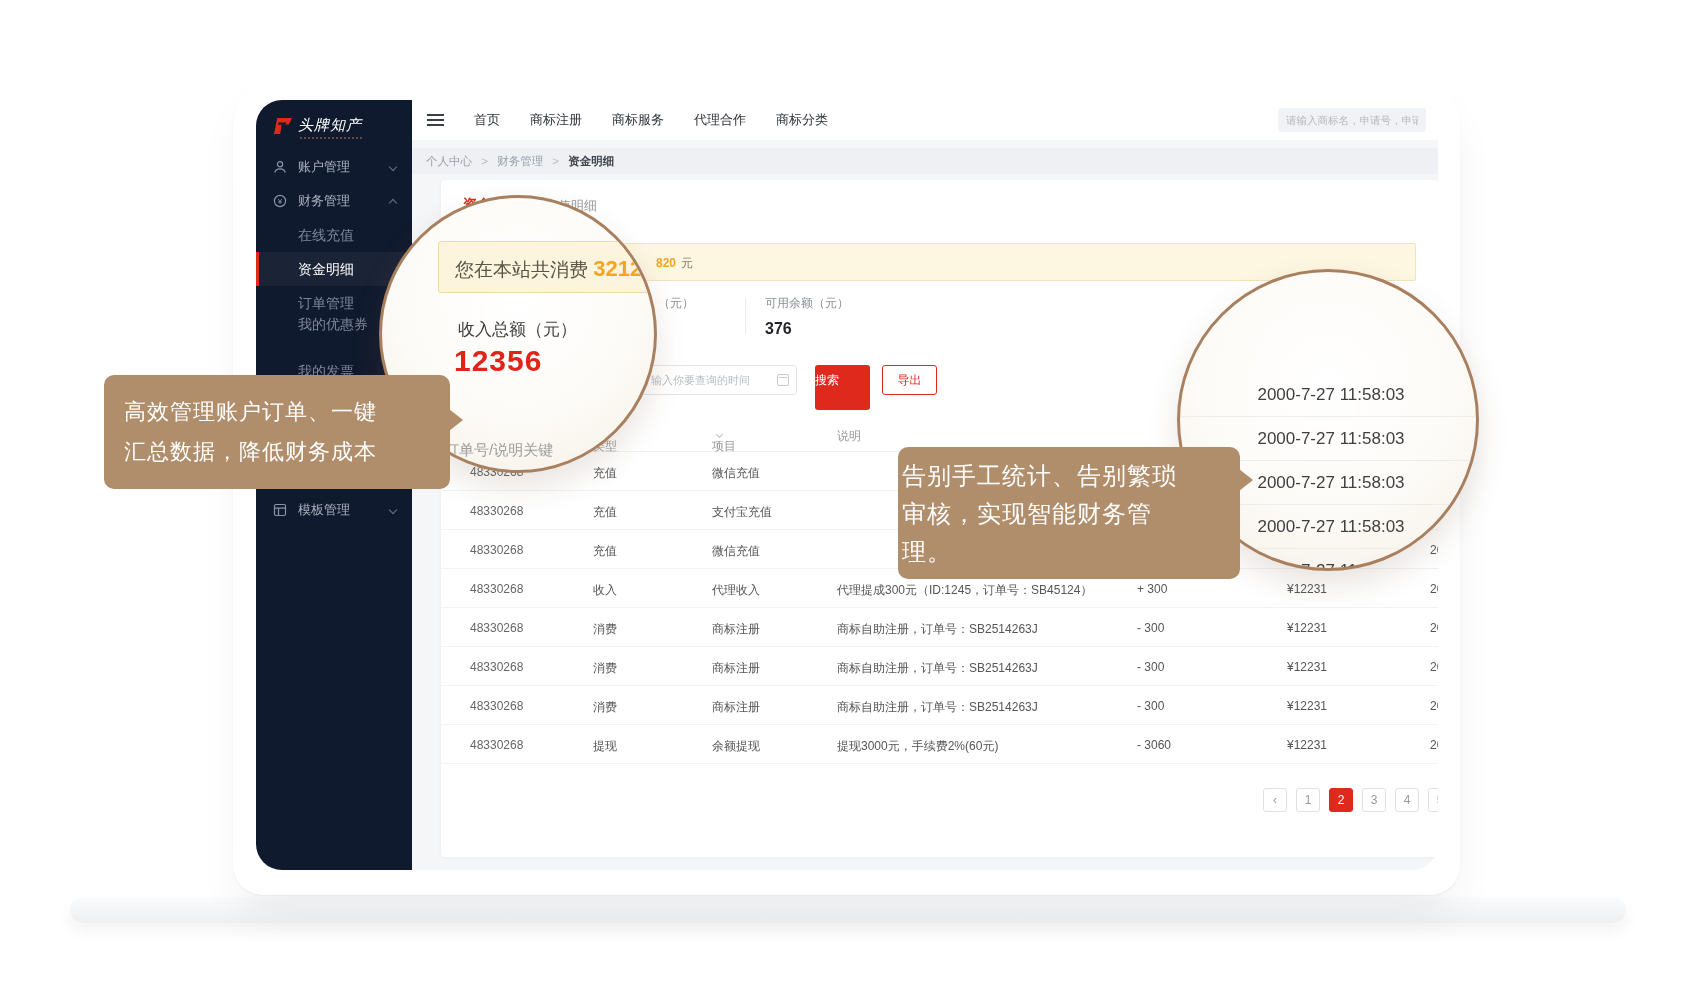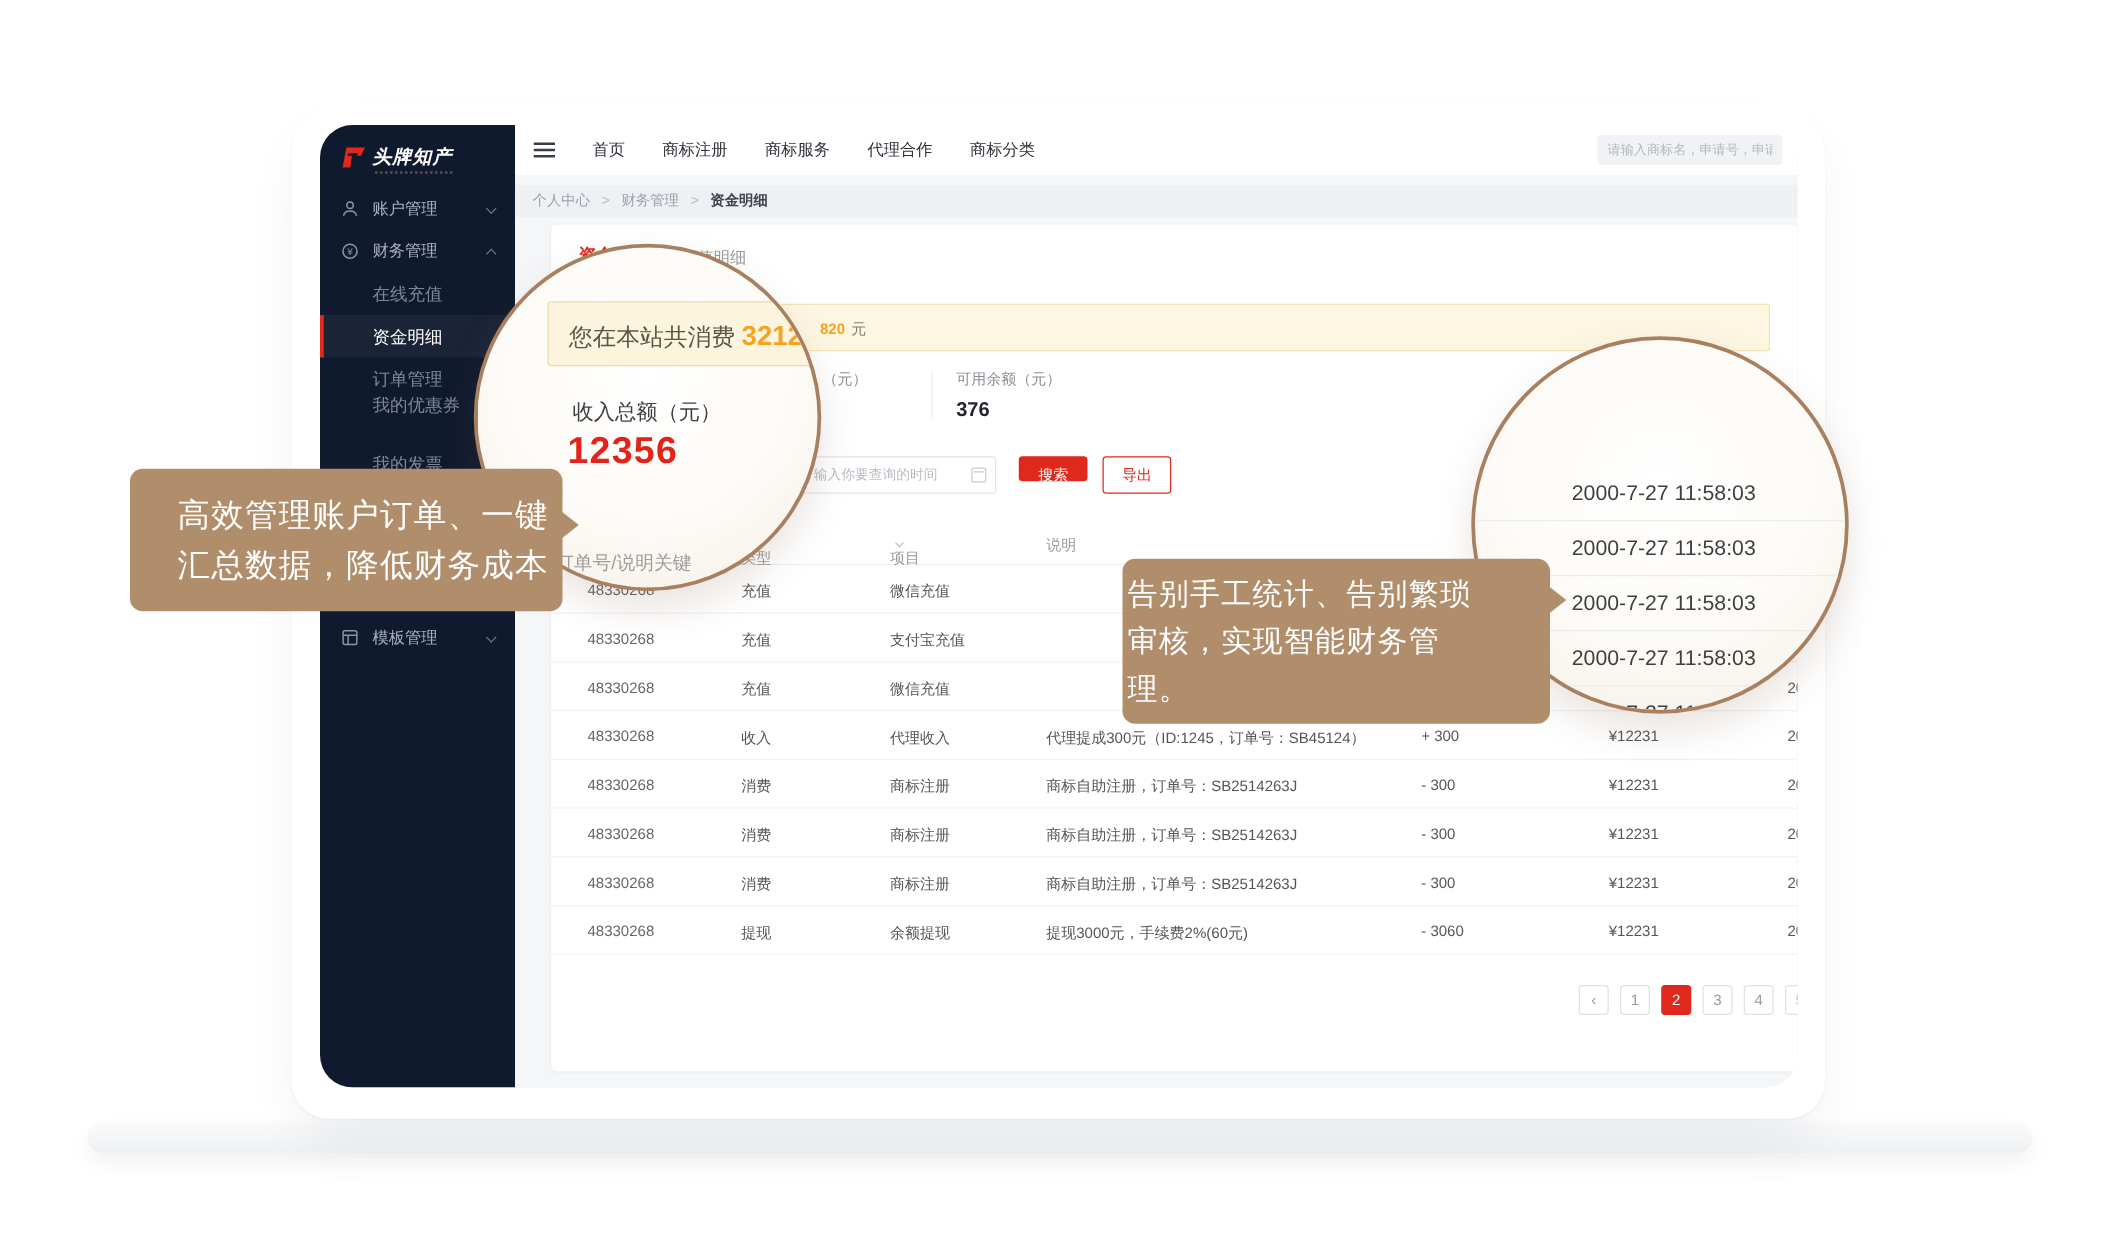--- a/index.html
+++ b/index.html
@@ -14,21 +14,21 @@
   .laptop-base { left:70px; top:897px; width:1556px; height:26px; border-radius:13px;
                  background:linear-gradient(#fafbfc,#eef0f2);
                  box-shadow:0 8px 16px rgba(0,0,0,.05); }
   .screen { left:23px; top:20px; width:1182px; height:770px; border-radius:26px;
             overflow:hidden; background:#f5f6f8; }
 
   
   .sidebar { left:0; top:0; width:156px; height:770px; background:#101a2e; }
   .logo { left:16px; top:13px; width:130px; height:34px; }
   .logo-mark { position:absolute; left:0; top:4px; }
-  .logo-text { position:absolute; left:26px; top:3px; color:#fff; font-size:15px; font-weight:bold;
+  .logo-text { position:absolute; left:26px; top:3px; color:#fff; font-size:15px; font-weight:normal;
                font-style:italic; letter-spacing:1px; white-space:nowrap; }
   .logo-tag { position:absolute; left:28px; top:24px; width:62px; border-bottom:2px dotted #5d4a4a; }
   .side-item { left:0; width:156px; height:34px; color:#aab2c0; font-size:13px; line-height:34px; cursor:pointer; }
   .side-item .ic { position:absolute; left:17px; top:10px; }
   .side-item .lb { position:absolute; left:42px; }
   .chev { position:absolute; right:16px; top:14px; width:6px; height:6px;
           border-right:1.5px solid #6a7386; border-bottom:1.5px solid #6a7386; }
   .chev.down { transform:rotate(45deg); }
   .chev.up   { transform:rotate(-135deg); top:16px; }
   .side-sub { left:0; width:156px; height:34px; color:#7e8799; font-size:14px; line-height:34px; cursor:pointer; }
@@ -67,22 +67,22 @@
   .sum-value { font-size:16px; color:#24262b; font-weight:bold; }
   .vdiv { width:1px; height:36px; background:#ececec; }
   .time-input { left:199px; top:185px; width:157px; height:30px; }
   .time-input input { width:100%; height:100%; border:1px solid #e3e4e6; border-radius:3px;
                       font-size:11px; padding:0 26px 0 10px; color:#666; outline:none;
                       font-family:"Liberation Sans","DejaVu Sans",sans-serif; }
   .time-input input::placeholder { color:#b8bcc2; }
   .cal { position:absolute; right:8px; top:9px; width:12px; height:12px; border:1px solid #c8cacd;
          border-radius:2px; }
   .cal::before { content:""; position:absolute; left:1px; right:1px; top:2px; height:1px; background:#c8cacd; }
-  .btn-search { left:374px; top:185px; width:55px; height:20px; background:#e0291d; color:#fff;
-                font-size:12px; border:0; border-radius:3px; cursor:pointer; text-align:center; line-height:30px; }
+  .btn-search { left:374px; top:185px; width:55px; height:45px; background:#e0291d; color:#fff;
+                font-size:12px; border:0; border-radius:3px; cursor:pointer; text-align:left; line-height:30px; }
   .btn-export { left:441px; top:185px; width:55px; height:30px; background:#fff; color:#e0291d;
                 font-size:12px; border:1px solid #e0291d; border-radius:3px; cursor:pointer;
                 text-align:center; line-height:28px; }
 
   
   .thead { left:0; top:238px; width:997px; height:34px; border-bottom:1px solid #f0f1f2;
            font-size:12px; color:#999; }
   .thead span { position:absolute; top:10px; white-space:nowrap; }
   .sort-caret { display:inline-block; width:5px; height:5px; border-right:1.2px solid #b9bdc3;
                 border-bottom:1.2px solid #b9bdc3; transform:rotate(45deg); margin-left:5px; vertical-align:2px; }
@@ -120,22 +120,22 @@
                        font-size:16px; color:#555; }
   .mg-time-row { left:0; width:302px; height:44px; text-align:center; font-size:17px; color:#3f3f3f;
                  line-height:44px; border-bottom:1px solid #ececea; white-space:nowrap; }
 
   
   .callout { background:#b08d6b; border-radius:10px; color:#ffffff; z-index:40;
              letter-spacing:1px; }
   .callout .arrow { position:absolute; right:-13px; width:0; height:0;
                     border-top:11px solid transparent; border-bottom:11px solid transparent;
                     border-left:14px solid #b08d6b; }
-  .callout-left { left:104px; top:375px; width:346px; height:114px; padding:17px 38px;
-                  font-size:26px; line-height:40px; }
+  .callout-left { left:104px; top:375px; width:346px; height:114px; padding:17px 20px;
+                  font-size:22px; line-height:40px; }
   .callout-left .arrow { top:34px; }
   .callout-right { left:898px; top:447px; width:342px; height:132px; padding:10px 4px;
                    font-size:24px; line-height:38px; }
   .callout-right .arrow { top:22px; }
   .callout div { white-space:nowrap; }
 
   svg { display:block; }
 </style>
 </head>
 <body>

